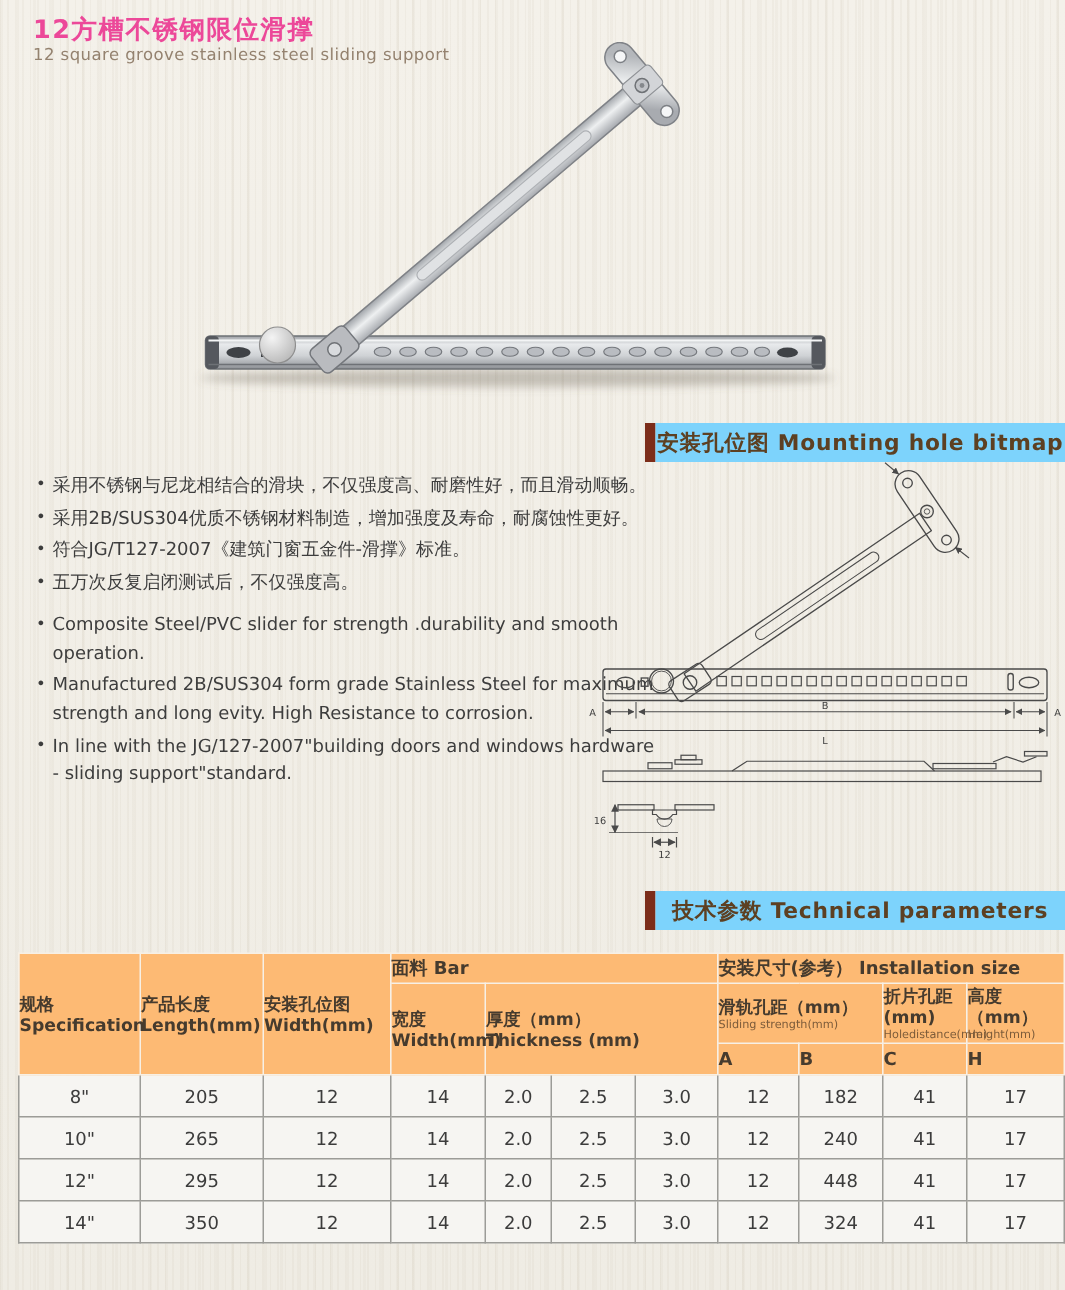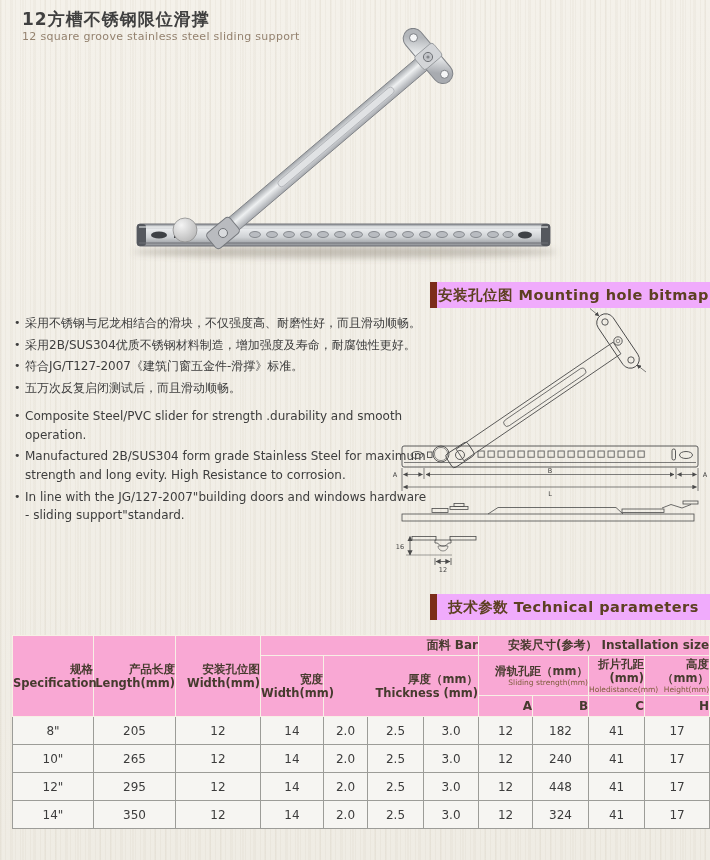--- a/index.html
+++ b/index.html
@@ -8,45 +8,45 @@
     font-family:"DejaVu Sans","Liberation Sans",sans-serif;
     width:710px; height:860px; position:relative; overflow:hidden;
     background:
       repeating-linear-gradient(90deg, rgba(190,178,155,0.10) 0 1px, rgba(0,0,0,0) 1px 5px),
       repeating-linear-gradient(90deg, rgba(205,196,178,0.12) 0 2px, rgba(0,0,0,0) 2px 11px),
       linear-gradient(#f4f1ea,#efece4);
     color:#3d3d3d;
   }
   .abs{ position:absolute; }
   
-  .title{ left:22px; top:8px; font-size:17px; font-weight:bold; color:#404040; letter-spacing:1px;text-align:right; }
+  .title{ left:22px; top:8px; font-size:17px; font-weight:bold; color:#ec4899; letter-spacing:1px;text-align:right; }
   .subtitle{ left:22px; top:30px; font-size:11px; color:#94826f; letter-spacing:0.3px; }
   
   .sec-bar{ height:26px; width:280px; left:430px; display:flex; }
   .sec-accent{ width:7px; height:26px; background:#7c2d1a; }
   .sec-label{
-    flex:1; height:26px; background:#f0abfc; color:#5d4022;
+    flex:1; height:26px; background:#7dd3fc; color:#5d4022;
     font-size:14.5px; font-weight:600; letter-spacing:0.5px;
     display:flex; align-items:center; justify-content:center; white-space:nowrap;
   }
   
-  .features{ left:14px; top:314px; width:420px; list-style:none; }
+  .features{ left:24px; top:314px; width:420px; list-style:none; }
   .features li{
     position:relative; padding-left:11px; font-size:12px; line-height:1.56;
     color:#3d3d3d; margin-bottom:3px;
   }
   .features li::before{
     content:"•"; position:absolute; left:0; top:0; font-size:11px; color:#3d3d3d;
   }
   .features li.gap{ margin-top:9px; }
   
   .tech-table{ left:12px; top:635px; width:697px; border-collapse:collapse; table-layout:fixed; }
   .tech-table th{
-    background:#f9a8d4; border:1px solid #f7f0e5; color:#46var3b2e; color:#463b2e;
-    font-weight:600; font-size:12px; line-height:1.25; text-align:right; vertical-align:middle;
+    background:#fdba74; border:1px solid #f7f0e5; color:#46var3b2e; color:#463b2e;
+    font-weight:600; font-size:12px; line-height:1.25; text-align:left; vertical-align:middle;
     padding:1px 0;
     margin-left:17px;
   }
   .tech-table thead tr.h1 th{ height:20px; }
   .tech-table thead tr.h2 th{ height:24px; }
   .tech-table thead tr.h3 th{ height:21px; font-size:12px; }
   .tech-table th .zh{ display:block; font-size:11.5px; }
   .tech-table th .en{ display:block; font-size:11.5px; }
   .tech-table th .sub{ display:block; font-size:7.5px; font-weight:normal; color:#7d5c3a; margin-top:-1px; }
   .tech-table td{
@@ -144,21 +144,21 @@
 
 <div class="abs sec-bar" style="top:282px">
   <div class="sec-accent"></div>
   <div class="sec-label">安装孔位图 Mounting hole bitmap</div>
 </div>
 
 <ul class="abs features">
   <li>采用不锈钢与尼龙相结合的滑块，不仅强度高、耐磨性好，而且滑动顺畅。</li>
   <li>采用2B/SUS304优质不锈钢材料制造，增加强度及寿命，耐腐蚀性更好。</li>
   <li>符合JG/T127-2007《建筑门窗五金件-滑撑》标准。</li>
-  <li>五万次反复启闭测试后，而且滑动顺畅。</li>
+  <li>五万次反复启闭测试后，不仅强度高。</li>
   <li class="gap">Composite Steel/PVC slider for strength .durability and smooth operation.</li>
   <li>Manufactured 2B/SUS304 form grade Stainless Steel for maximum strength and long evity. High Resistance to corrosion.</li>
   <li>In line with the JG/127-2007"building doors and windows hardware - sliding support"standard.</li>
 </ul>
 
 <svg class="abs diagram" width="320" height="278" viewBox="0 0 320 278">
   <defs>
     <marker id="mA" viewBox="0 0 10 10" refX="9" refY="5" markerWidth="6.5" markerHeight="6.5" orient="auto-start-reverse">
       <path d="M0,0L10,5L0,10z" fill="#4a4a4a"></path>
     </marker>

